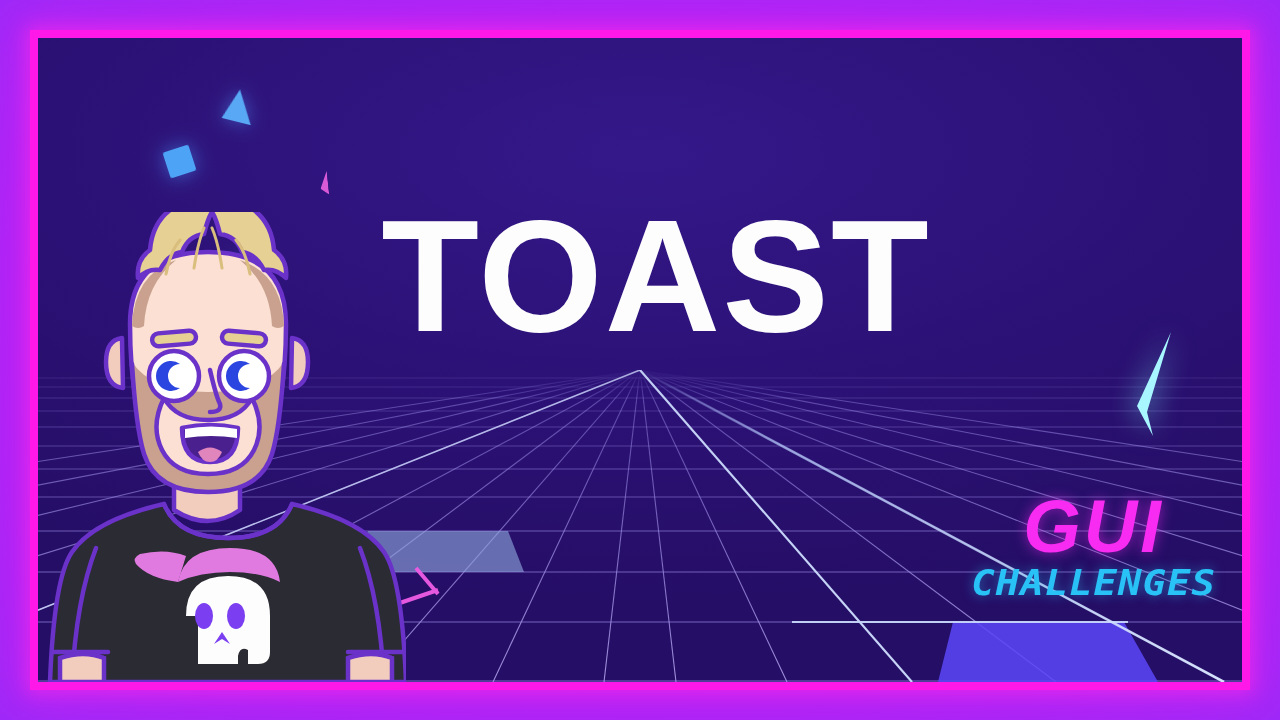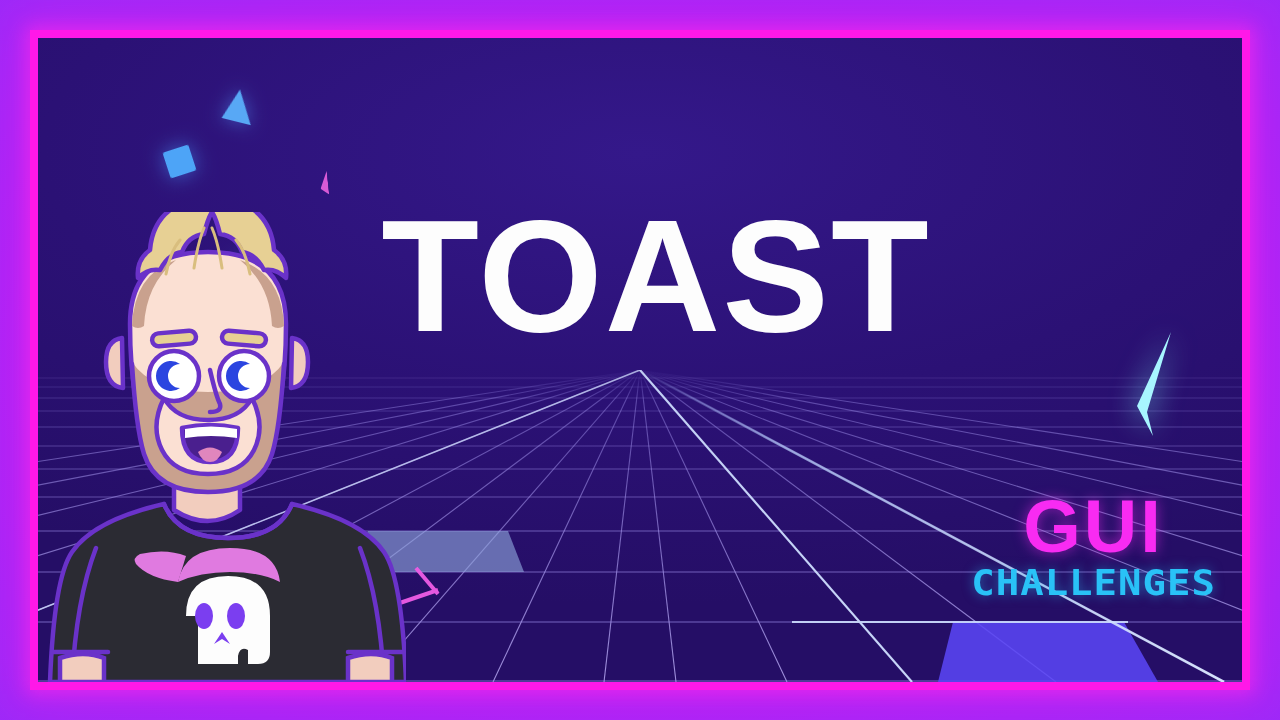--- a/index.html
+++ b/index.html
@@ -125,20 +125,21 @@
     user-select: none;
   }
 
   
   #logo {
     position: absolute;
     right: 26px;
     bottom: 78px;
     text-align: center;
     user-select: none;
+    font-style: italic;
   }
   #logo-gui {
     font-family: "Liberation Sans", sans-serif;
     font-weight: bold;
     font-size: 74px;
     line-height: .92;
     color: #f82bf2;
     letter-spacing: 3px;
     text-shadow: 0 0 14px rgba(248,43,242,.55);
   }

